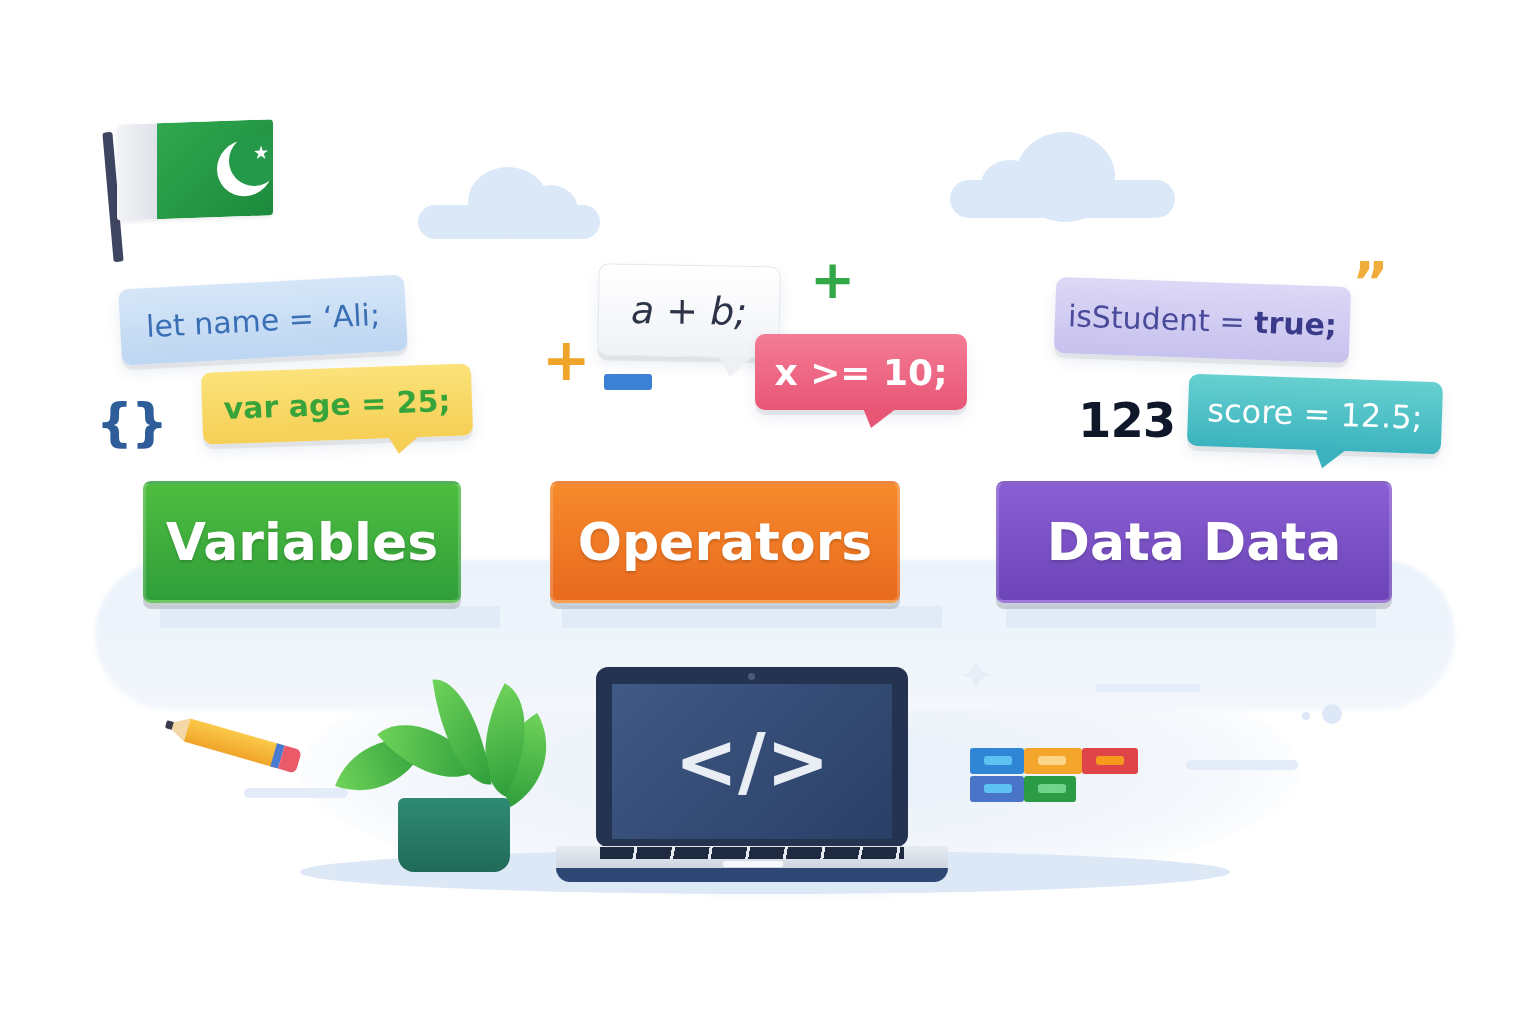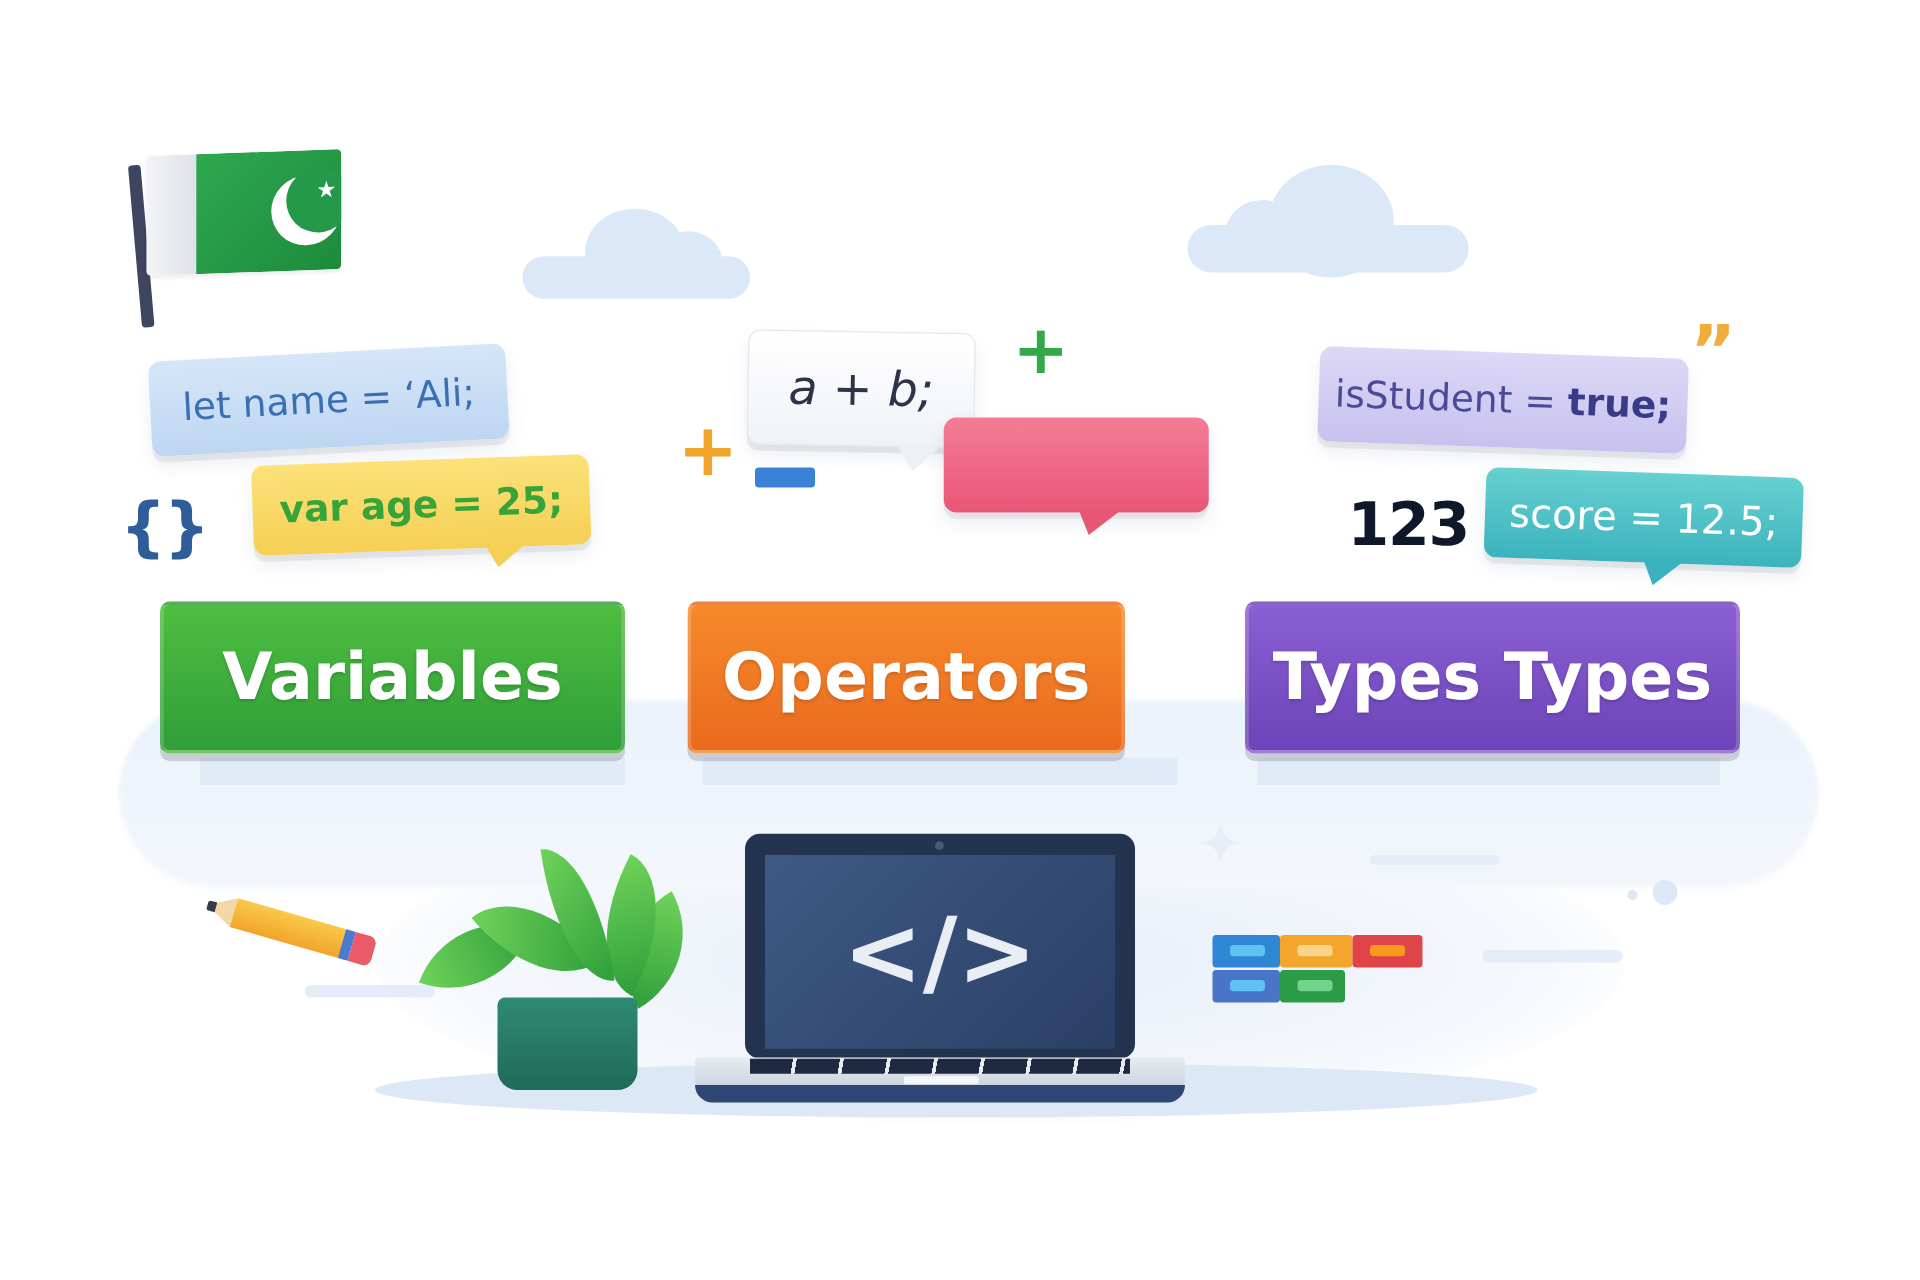--- a/index.html
+++ b/index.html
@@ -41,21 +41,21 @@
   .b-score .tail{position:absolute;left:128px;bottom:-18px;width:0;height:0;border-left:8px solid transparent;border-right:24px solid transparent;border-top:20px solid #3bb3be;}
   
   .braces{left:96px;top:392px;font-size:52px;color:#2f5d9a;font-weight:bold;letter-spacing:-2px;}
   .plus-green{left:810px;top:258px;font-size:54px;line-height:44px;color:#33a848;font-weight:bold;}
   .plus-orange{left:542px;top:336px;font-size:58px;line-height:48px;color:#f0a52a;font-weight:bold;}
   .minus-blue{left:604px;top:374px;width:48px;height:16px;border-radius:3px;background:#3b82d6;}
   .quote{left:1352px;top:254px;font-size:56px;color:#f0ad3b;font-weight:bold;line-height:56px;}
   .num123{left:1078px;top:392px;font-size:48px;color:#0f172a;font-weight:bold;letter-spacing:-1px;}
   
   .cat{position:absolute;top:481px;height:122px;border-radius:8px;display:flex;align-items:center;justify-content:center;color:#fff;font-size:52px;font-weight:bold;text-shadow:0 2px 3px rgba(0,0,0,0.18);box-shadow:0 6px 0 rgba(0,0,0,0.15);border:3px solid rgba(255,255,255,0.18);box-sizing:border-box;}
-  .cat-var{left:128px;width:372px;background:linear-gradient(180deg,#4fbd3f,#2f9e3a);}
+  .cat-var{left:143px;width:318px;background:linear-gradient(180deg,#4fbd3f,#2f9e3a);}
   .cat-op{left:550px;width:350px;background:linear-gradient(180deg,#f68a2c,#e96a1e);}
   .cat-dt{left:996px;width:396px;background:linear-gradient(180deg,#8a5fd3,#6c44b8);}
   .cat-shadow{position:absolute;top:606px;height:22px;background:#e1ebf8;}
   
   .lap-screen{left:596px;top:667px;width:312px;height:180px;background:#24334f;border-radius:12px;}
   .lap-inner{left:612px;top:684px;width:280px;height:155px;background:linear-gradient(135deg,#3f5a85,#2a3f66);}
   .lap-cam{left:748px;top:673px;width:7px;height:7px;border-radius:50%;background:#4a5a78;}
   .lap-code{left:612px;top:684px;width:280px;height:155px;display:flex;align-items:center;justify-content:center;color:#e9edf4;font-size:76px;font-weight:bold;}
   .lap-base{left:556px;top:846px;width:392px;height:28px;background:linear-gradient(180deg,#e7ebf1,#c8d0dc);border-radius:4px 4px 10px 10px;}
   .lap-bottom{left:556px;top:868px;width:392px;height:14px;background:#2d4673;border-radius:0 0 14px 14px;}
@@ -108,20 +108,21 @@
 </div>
 <div class="bubble b-age">
   <span>var age = 25;</span>
   <div class="tail"></div>
 </div>
 <div class="bubble b-ab">
   <span>a + b;</span>
   <div class="tail"></div>
 </div>
 <div class="bubble b-x">
+  <span>x &gt;= 10;</span>
   <div class="tail"></div>
 </div>
 <div class="bubble b-stud">
   <span>isStudent = </span>&nbsp;<b>true;</b>
 </div>
 <div class="bubble b-score">
   <span>score = 12.5;</span>
   <div class="tail"></div>
 </div>
 
@@ -136,21 +137,21 @@
 <div class="cat-shadow" style="left:562px;width:380px;"></div>
 <div class="cat-shadow" style="left:1006px;width:370px;"></div>
 
 <div class="cat cat-var">
   <span>Variables</span>
 </div>
 <div class="cat cat-op">
   <span>Operators</span>
 </div>
 <div class="cat cat-dt">
-  <span>Types Types</span>
+  <span>Data Data</span>
 </div>
 
 <div class="dash" style="left:244px;top:788px;width:104px;"></div>
 <div class="dash" style="left:1186px;top:760px;width:112px;"></div>
 <div class="dash" style="left:1096px;top:684px;width:104px;height:8px;"></div>
 <div class="dot" style="left:1322px;top:704px;width:20px;height:20px;"></div>
 <div class="dot" style="left:1302px;top:712px;width:8px;height:8px;"></div>
 <div class="sparkle" style="left:958px;top:654px;">✦</div>
 
 <div class="abs pencil">

